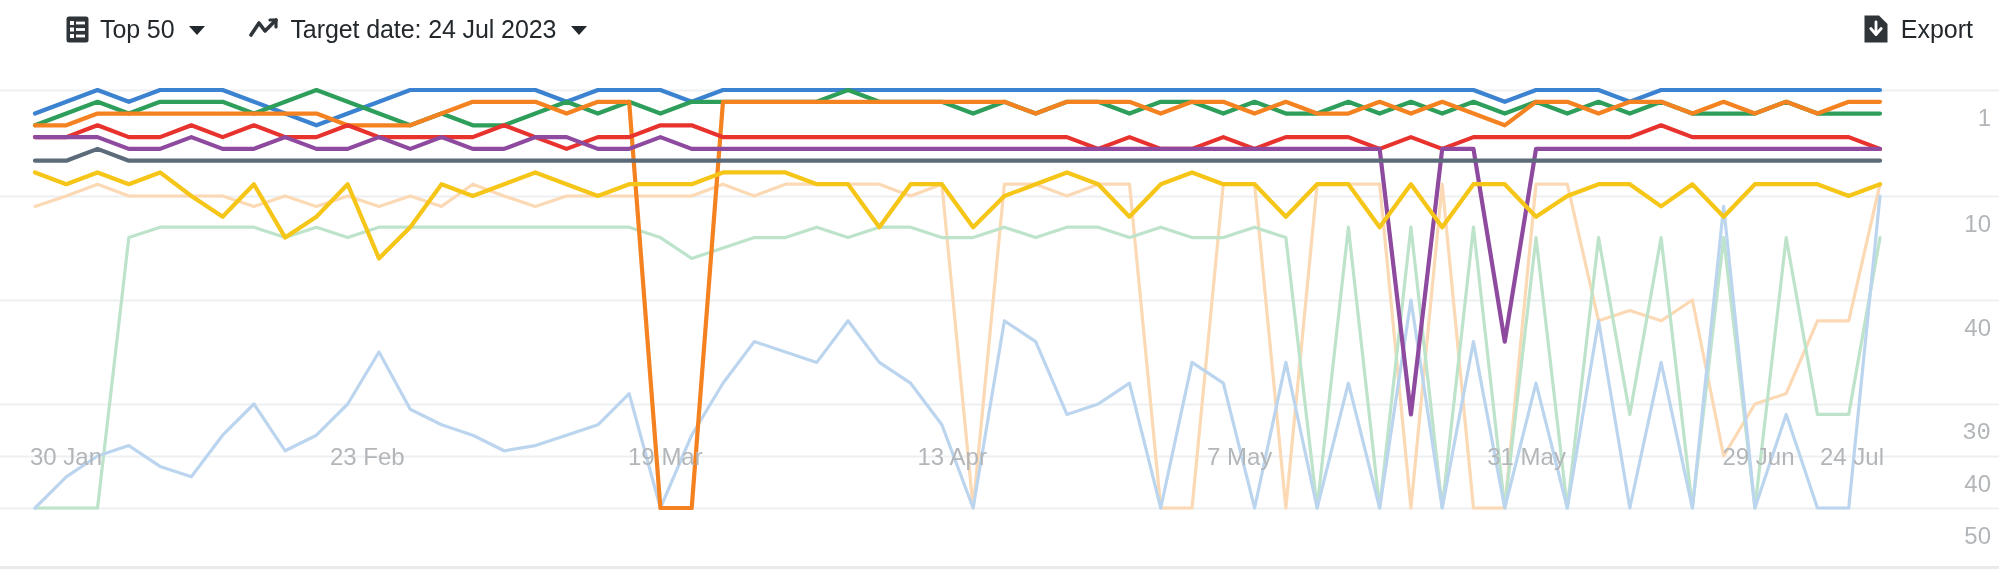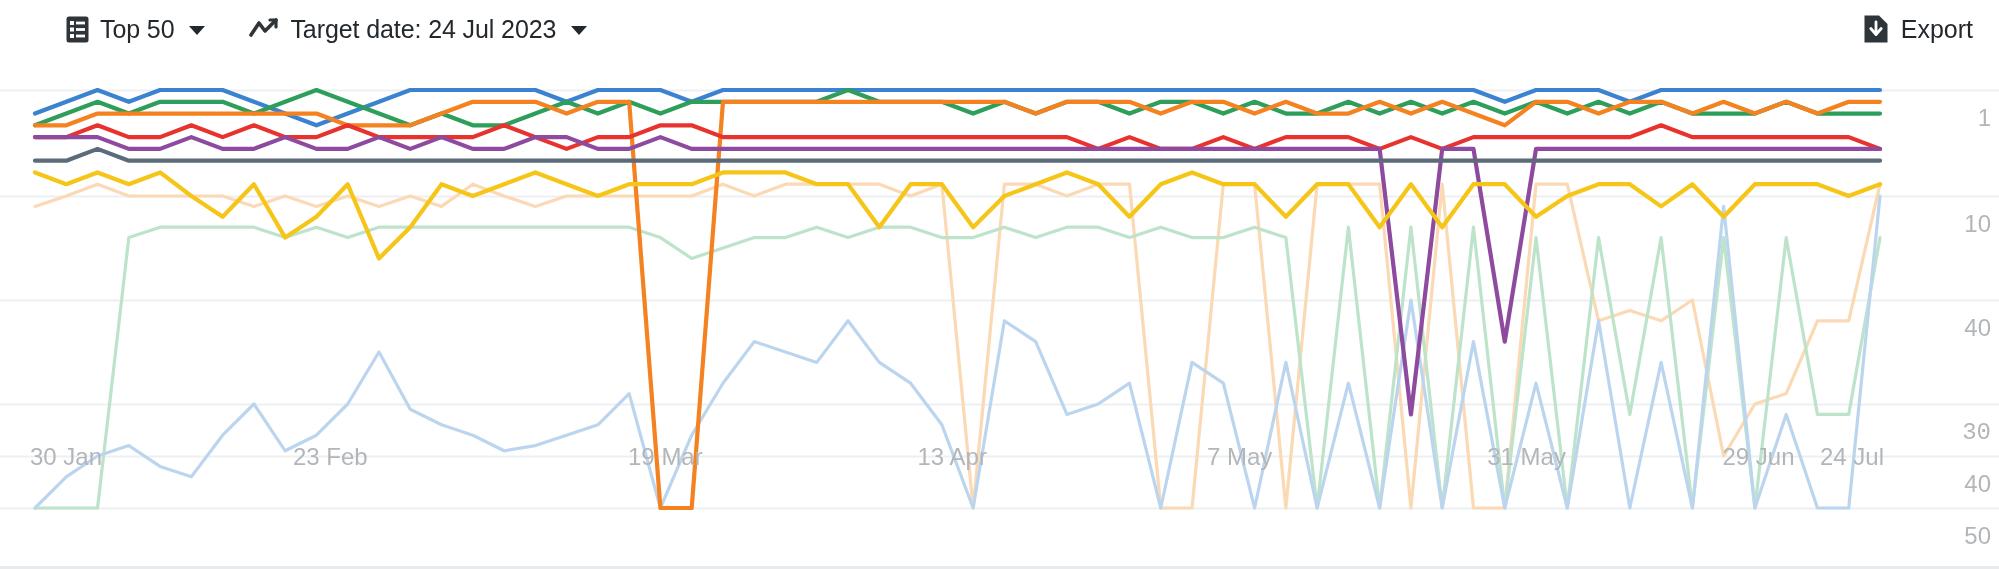--- a/index.html
+++ b/index.html
@@ -187,21 +187,21 @@
     <div id="ytick-layer">
         <div class="ytick" style="top: 60px;">1</div>
         <div class="ytick" style="top: 166px;">10</div>
         <div class="ytick" style="top: 270px;">40</div>
         <div class="ytick" style="top: 374px; font-family: Liberation Mono, monospace;">30</div>
         <div class="ytick" style="top: 426px; text-align: right;">40</div>
         <div class="ytick" style="top: 478px; margin-left: 11px;">50</div>
       </div>
     <div id="xtick-layer">
         <div class="xtick" style="left: 30px;">30 Jan</div>
-        <div class="xtick" style="left: 293px; text-align: center;">23 Feb</div>
+        <div class="xtick" style="left: 330px; text-align: center;">23 Feb</div>
         <div class="xtick" style="left: 628.019px;">19 Mar</div>
         <div class="xtick" style="left: 917.5px;">13 Apr</div>
         <div class="xtick" style="left: 1206.98px;">7 May</div>
         <div class="xtick" style="left: 1487.24px;">31 May</div>
         <div class="xtick" style="left: 1722.47px;">29 Jun</div>
         <div class="xtick" style="left: 1820px;">24 Jul</div>
       </div>
     <div id="bottom-rule"></div>
   </div>
 </div>

